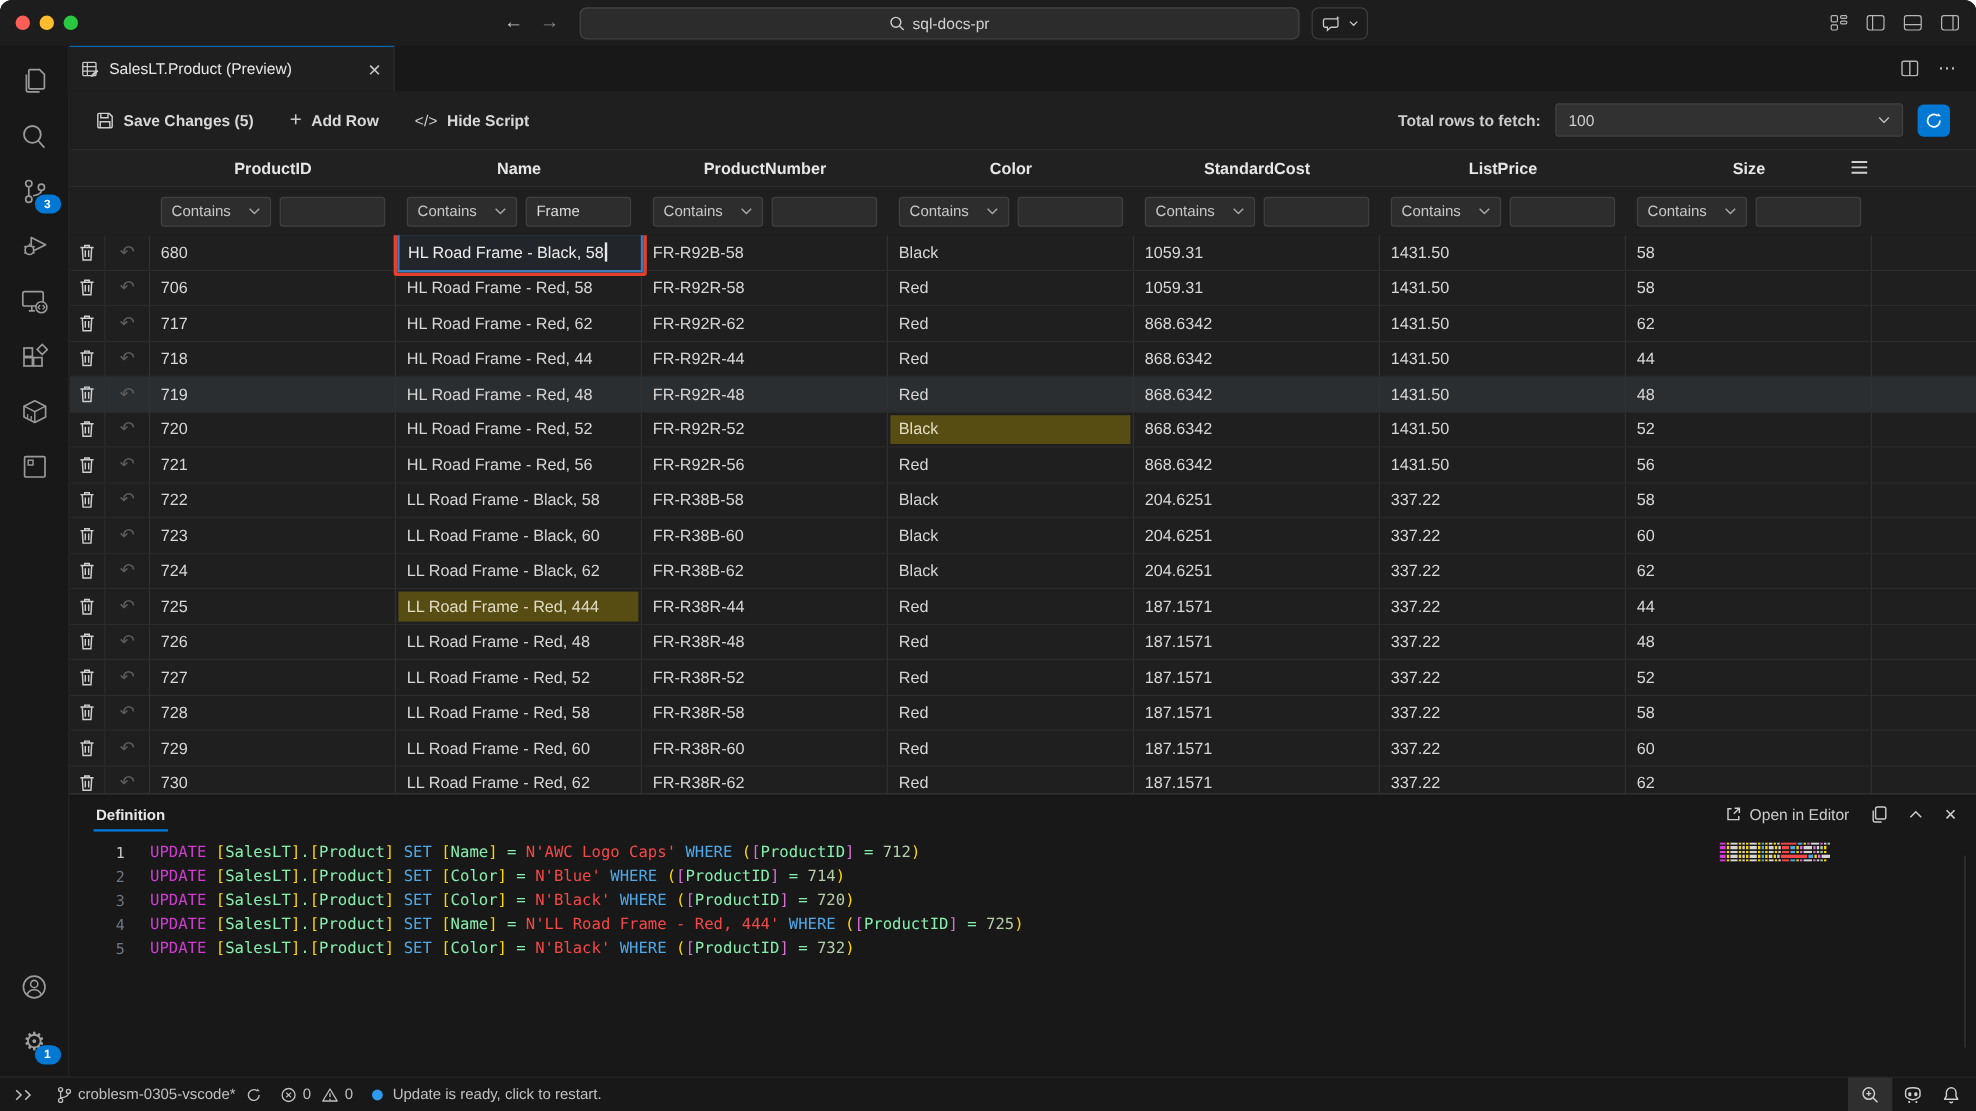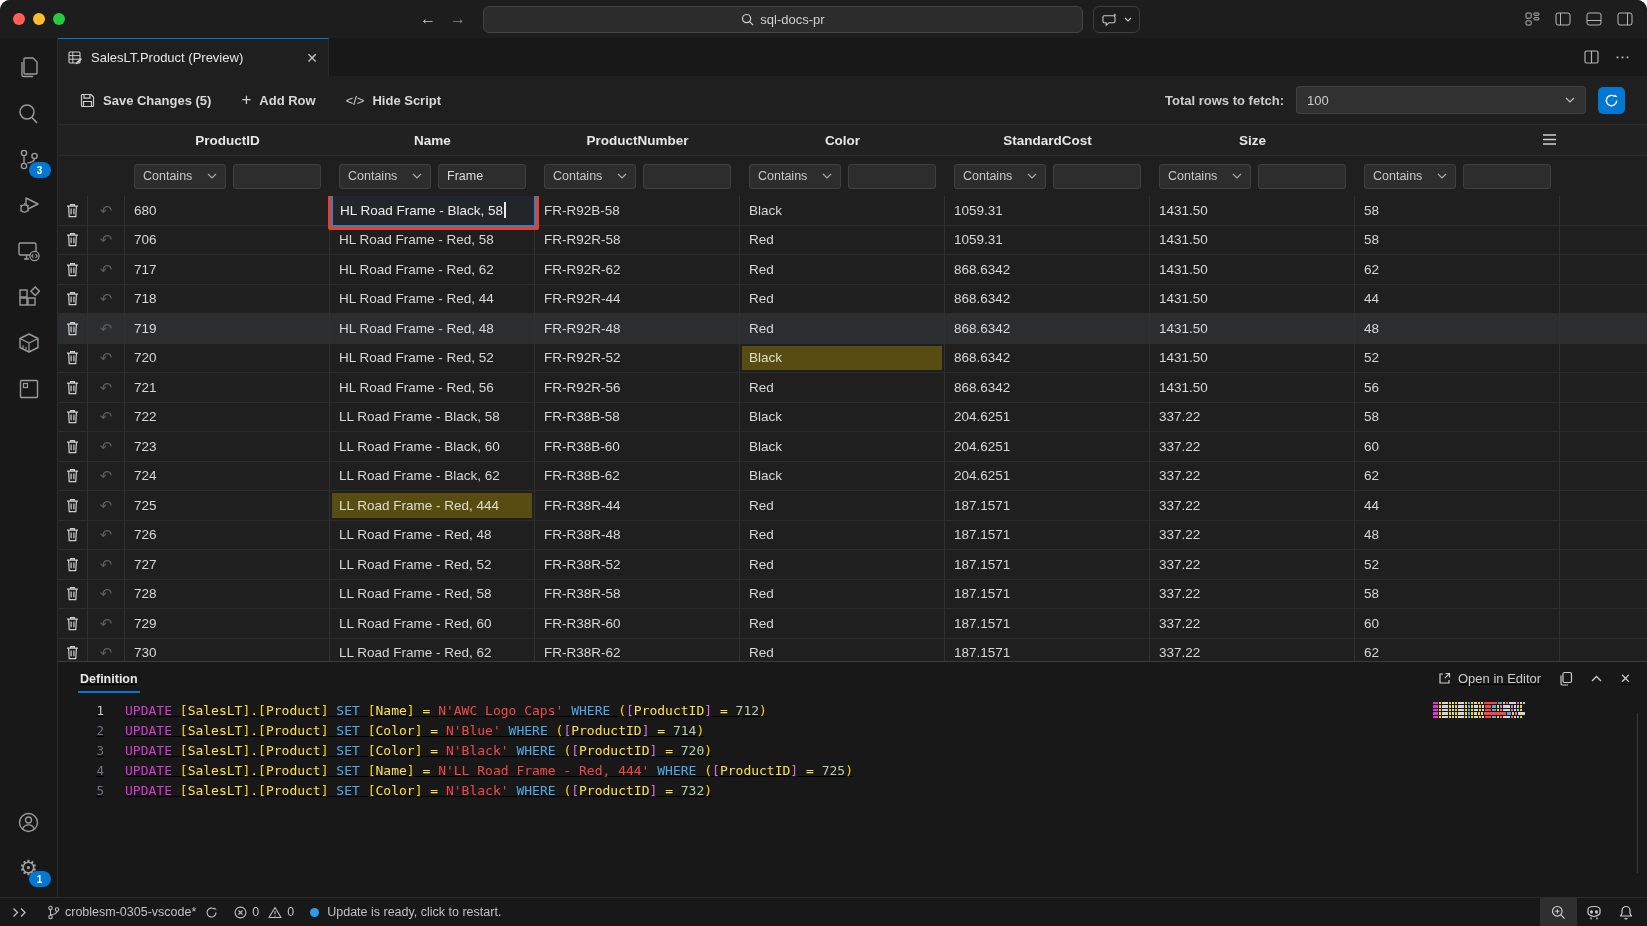--- a/index.html
+++ b/index.html
@@ -63,35 +63,35 @@
   .grid-row.hover .cell{background:#2b2e30;}
   .action-cell{justify-content:center;padding:0;}
   .undo-glyph{color:#5d5d5d;font-size:15px;line-height:1;}
   .cell.editing{overflow:visible;z-index:6;}
   .annotation{position:absolute;left:-2px;right:-5px;top:-5px;bottom:-5px;border:3px solid #e5402b;border-radius:2px;background:#1f1f1f;display:flex;z-index:6;}
   .edit-input{flex:1;border:2px solid #3e7cbe;background:#22262b;display:flex;align-items:center;padding:0 7px;color:#ededed;font-size:13.5px;text-align:center;}
   .caret{width:1.5px;height:16px;background:#e8e8e8;margin-left:1px;}
   .modified-box{position:absolute;left:2px;right:2px;top:2px;bottom:2px;background:#574c12;display:flex;align-items:center;padding:0 7px;color:#e0dcc6;font-size:13.5px;}
 
   
-  .definition{height:235px;flex:0 0 auto;border-top:1px solid #3a3a3a;background:#181818;display:flex;flex-direction:column;text-decoration:underline;}
+  .definition{height:235px;flex:0 0 auto;border-top:1px solid #3a3a3a;background:#181818;display:flex;flex-direction:column;}
   .def-header{height:33px;flex:0 0 auto;display:flex;align-items:center;padding:0 16px 0 22px;position:relative;}
   .def-title{color:#e7e7e7;font-size:12.5px;font-weight:700;position:relative;height:100%;display:flex;align-items:center;}
   .def-title:after{content:"";position:absolute;left:-2px;right:-2px;bottom:2px;height:2.5px;background:#0078d4;}
   .def-actions{margin-left:auto;display:flex;align-items:center;gap:18px;color:#cccccc;font-size:13px;}
   .open-editor{display:flex;align-items:center;gap:7px;}
   .code-area{flex:1;position:relative;padding-top:6px;font-family:"DejaVu Sans Mono","Liberation Mono",monospace;overflow:hidden;background:#181818;}
   .code-line{display:flex;height:20px;line-height:20px;font-size:13px;white-space:pre;}
   .ln{width:46px;text-align:right;color:#6e7681;flex:0 0 auto;padding-right:21px;font-size:12.5px;}
   .ln.active{color:#c6c6c6;}
   .tk-m{color:#d33bd3;}
   .tk-b{color:#4fa9e8;}
   .tk-y{color:#ffd700;}
   .tk-o{color:#d670d6;}
-  .tk-w{color:#fde047;}
+  .tk-w{color:#86efac;}
   .tk-r{color:#f64747;}
   .tk-g{color:#b5cea8;}
   .minimap{position:absolute;top:7px;right:122px;width:92px;}
   .mm-line{height:2.4px;margin-bottom:1px;display:flex;gap:1px;overflow:hidden;}
   .mm-seg{height:2.4px;flex:0 0 auto;}
   .code-scroll{position:absolute;top:18px;right:9px;width:1px;height:160px;background:#3a3a3a;}
 
   
   .statusbar{height:28px;background:#181818;border-top:1px solid #2b2b2b;display:flex;align-items:center;font-size:12.5px;color:#c0c0c0;flex:0 0 auto;}
   .sb-item{display:flex;align-items:center;gap:5px;padding:0 8px;height:100%;}
@@ -311,20 +311,21 @@
                 <path d="M1 2h13M1 6.5h13M1 11h13" stroke="#d0d0d0" stroke-width="1.6"></path>
               </svg>
           </span>
         <div class="hcell c-act1"></div>
             <div class="hcell c-act2"></div>
             <div class="hcell col">ProductID</div>
             <div class="hcell col">Name</div>
             <div class="hcell col">ProductNumber</div>
             <div class="hcell col">Color</div>
             <div class="hcell col">StandardCost</div>
+            <div class="hcell col">ListPrice</div>
             <div class="hcell col">Size</div>
             <div class="hcell c-fill"></div>
           </div>
         <div class="filter-row">
             <div class="fcell c-act1"></div>
             <div class="fcell c-act2"></div>
             <div class="fcell col">
               <div class="filter-select">
                 <span>Contains</span>
                 <span class="chev">

